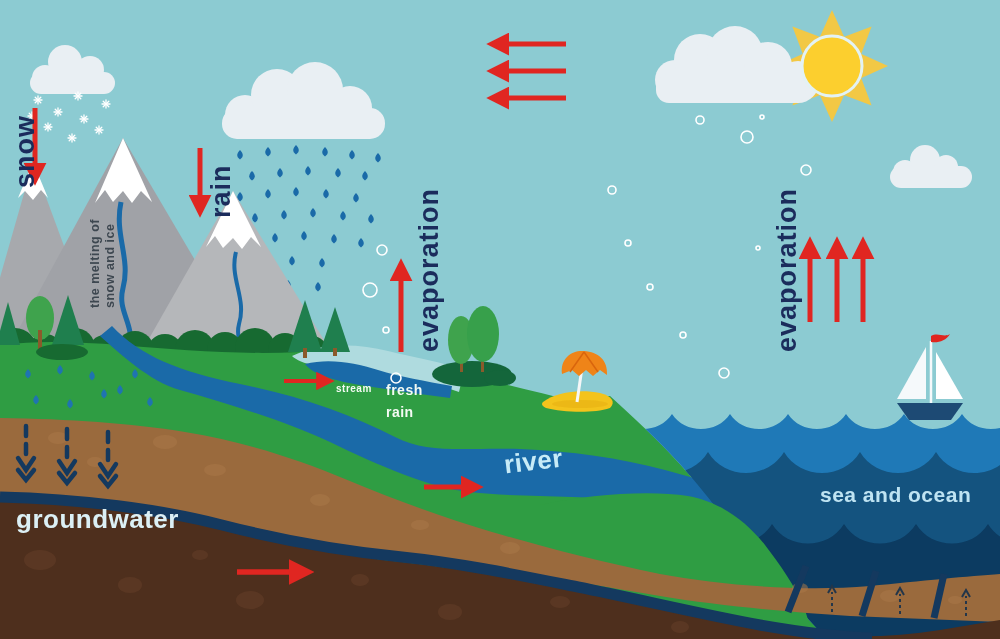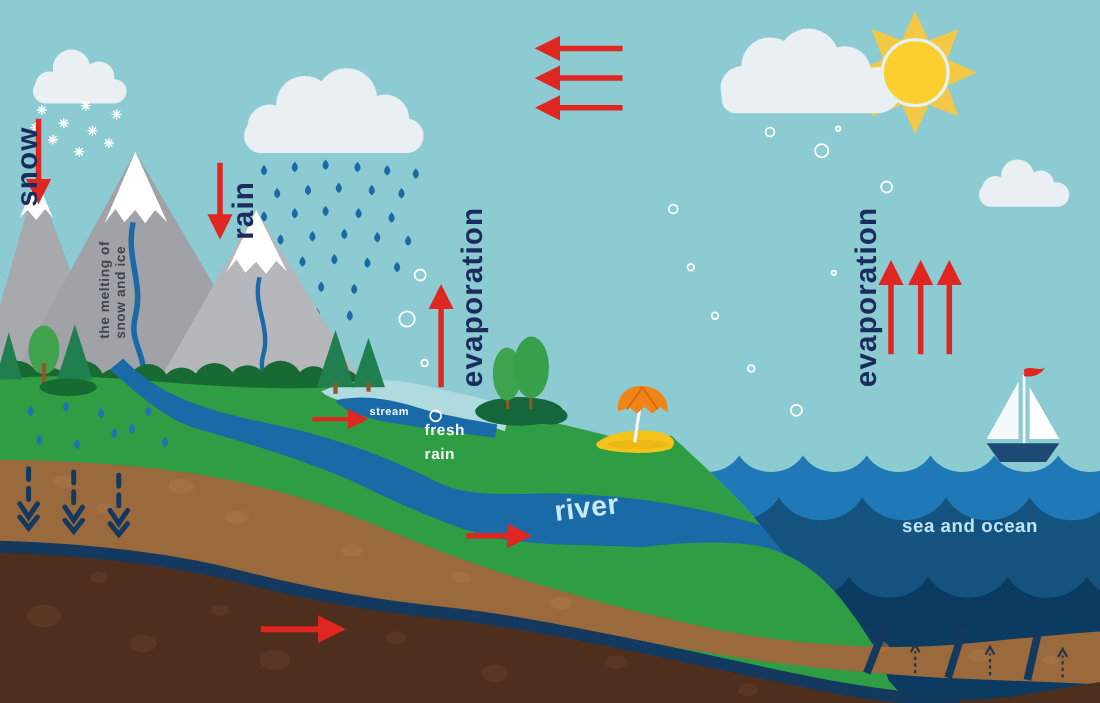--- a/index.html
+++ b/index.html
@@ -319,20 +319,21 @@
 </svg>
 
   <div class="lbl vert" style="left:10px;top:188px;font-size:27px">snow</div>
   <div class="lbl vert" style="left:206px;top:218px;font-size:27px">rain</div>
   <div class="lbl vert" style="left:88px;top:308px;font-size:12.5px;color:var(--melting_text);font-weight:600;letter-spacing:.5px;line-height:15px">
     <div>the melting of</div>
     <div>snow and ice</div>
   </div>
   <div class="lbl vert" style="left:414px;top:352px;font-size:27px">evaporation</div>
   <div class="lbl vert" style="left:772px;top:352px;font-size:27px">evaporation</div>
-  <div class="lbl light" style="left:336px;top:369px;font-size:10px;color:var(--label_white)">stream</div>
+  <div class="lbl light" style="left:336px;top:383px;font-size:10px;color:var(--label_white)">stream</div>
   <div class="lbl light" style="left:386px;top:379px;font-size:14px;color:var(--label_white);line-height:22px">
     <div>fresh</div>
     <div>rain</div>
   </div>
   <div class="lbl light" style="left:504px;top:446px;font-size:26px;color:var(--label_river);transform:rotate(-7deg)">river</div>
-  <div class="lbl light" style="left:820px;top:469px;font-size:17px;color:var(--label_sea)">sea and ocean</div>
+  <div class="lbl light" style="left:820px;top:483px;font-size:21px;color:var(--label_sea)">sea and ocean</div>
+  <div class="lbl light" style="left:16px;top:504px;font-size:26px;color:var(--label_ground)">groundwater</div>
 </div>
 
 </body></html>

